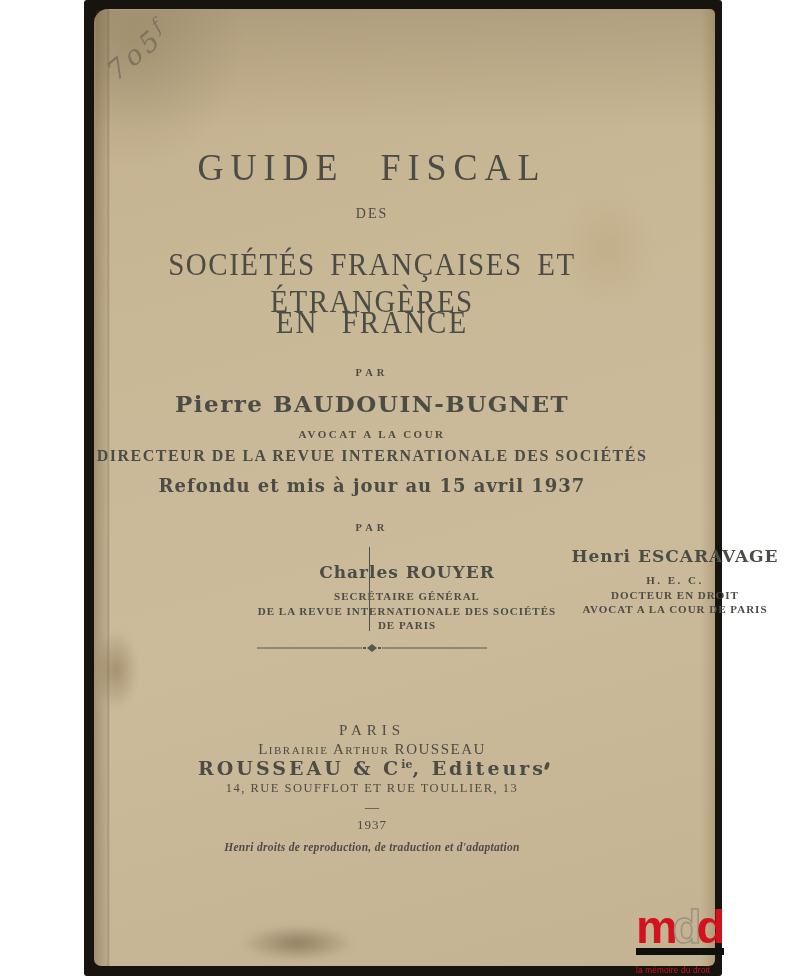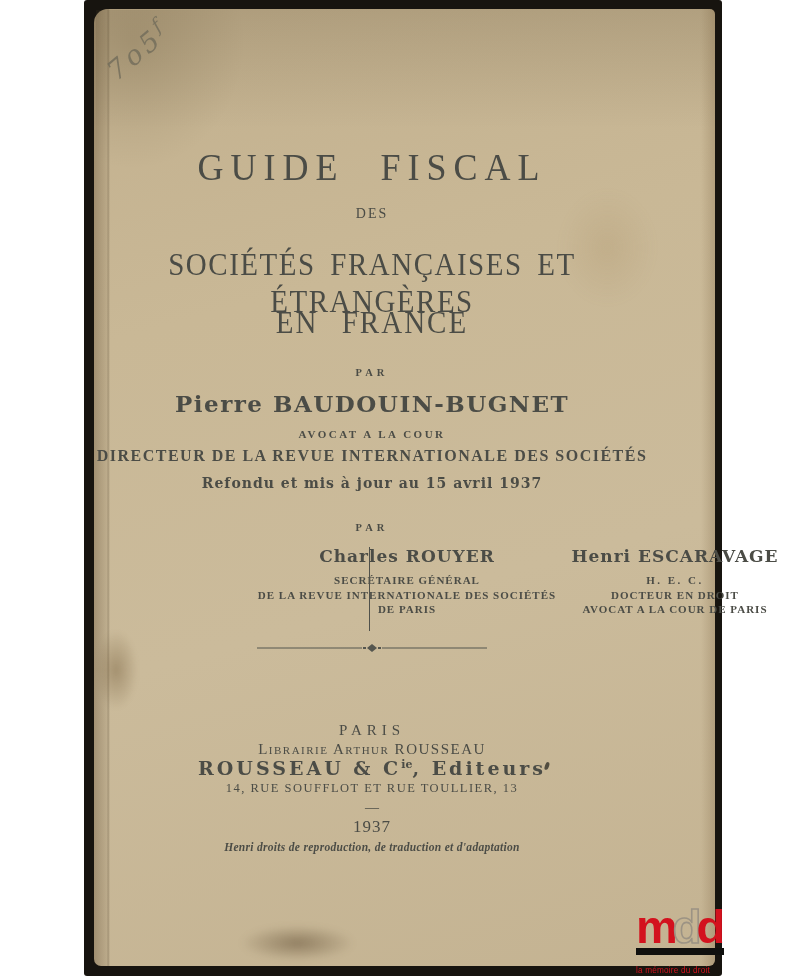--- a/index.html
+++ b/index.html
@@ -36,38 +36,38 @@
   .tcol > div{position:absolute;width:100%;text-align:center;}
 
   .t1{top:137px;font-size:36px;letter-spacing:7px;word-spacing:20px;transform:scaleY(1.08);}
   .des{top:197px;font-size:14px;letter-spacing:2px;}
   .t2{top:241px;font-size:29px;letter-spacing:1.5px;word-spacing:6px;transform:scaleY(1.1);}
   .t3{top:297px;font-size:29px;letter-spacing:2px;word-spacing:14px;transform:scaleY(1.1);}
   .par1{top:358px;font-size:10.5px;letter-spacing:4px;font-weight:bold;}
   .bname{top:381px;font-size:23px;font-weight:bold;letter-spacing:1.5px;font-family:"DejaVu Serif",serif;}
   .role1{top:419px;font-size:11px;letter-spacing:2.5px;font-weight:bold;}
   .role2{top:438px;font-size:16px;letter-spacing:1.5px;font-weight:bold;}
-  .edition{top:466px;font-size:14px;font-weight:bold;letter-spacing:1px;font-family:"DejaVu Serif",serif;}
+  .edition{top:466px;font-size:18px;font-weight:bold;letter-spacing:1px;font-family:"DejaVu Serif",serif;}
   .par2{top:513px;font-size:10.5px;letter-spacing:4px;font-weight:bold;}
 
-  .colL{top:537px;left:35px;width:240px;position:absolute;text-align:center;}
+  .colL{top:553px;left:35px;width:240px;position:absolute;text-align:center;}
   .colR{top:537px;left:303px;width:220px;position:absolute;text-align:center;}
   .cname{font-size:17px;font-weight:bold;letter-spacing:1px;font-family:"DejaVu Serif",serif;margin-bottom:7px;}
   .cline{font-size:11px;font-weight:bold;letter-spacing:1px;line-height:14.5px;}
   .vrule{position:absolute;left:277px;top:538px;height:84px;width:5px;
          border-left:1.5px solid #50514b;border-right:1.5px solid #50514b;}
   .divider{top:631px;}
 
   .city{top:713px;font-size:15px;letter-spacing:5px;}
   .librairie{top:732px;font-size:15px;font-variant:small-caps;letter-spacing:1.5px;}
   .publisher{top:748px;font-size:19px;font-weight:bold;letter-spacing:3px;font-family:"DejaVu Serif",serif;}
   .publisher .sup{position:relative;top:-7px;font-size:11px;letter-spacing:0;}
   .address{top:772px;font-size:12.5px;letter-spacing:1.5px;}
   .dash{top:791px;font-size:14px;}
-  .year{top:808px;font-size:17px;letter-spacing:1px;}
+  .year{top:808px;font-size:13px;letter-spacing:1px;}
   .rights1{top:832px;font-size:11.5px;font-weight:bold;font-style:italic;letter-spacing:.3px;}
   .rights2{top:845px;font-size:11.5px;font-weight:bold;font-style:italic;letter-spacing:.3px;}
 
   .mdd{position:absolute;left:636px;bottom:1px;width:90px;text-align:left;}
   .mdd-letters{font-family:"Liberation Sans",sans-serif;font-weight:800;font-size:47px;
                line-height:36px;letter-spacing:-5px;color:#d3121e;}
   .mdd-letters .outline{color:transparent;-webkit-text-stroke:1.6px #9c9384;}
   .mdd-bar{height:7px;background:#10100e;margin-top:3px;width:88px;}
   .mdd-caption{font-family:"Liberation Sans",sans-serif;font-size:8.2px;color:#d3121e;
                margin-top:11px;letter-spacing:.2px;white-space:nowrap;}

